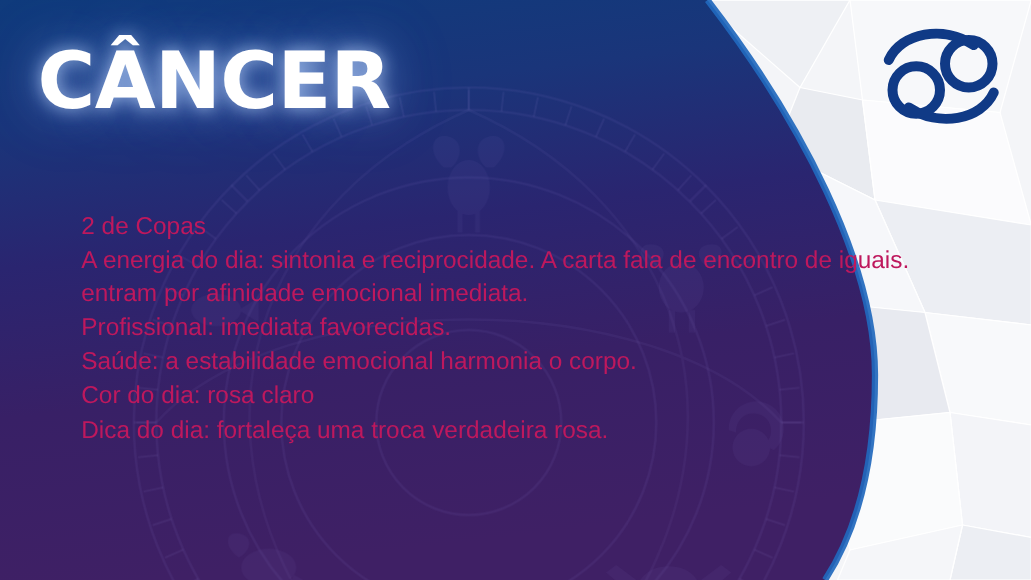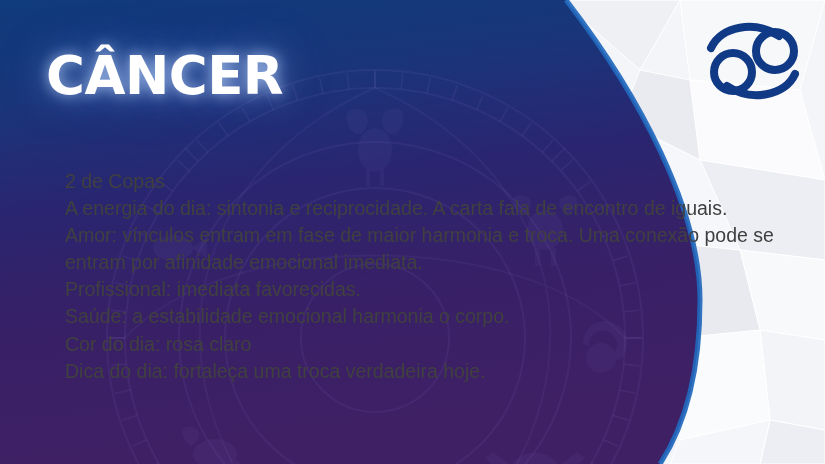--- a/index.html
+++ b/index.html
@@ -41,41 +41,41 @@
     pointer-events: none;
     opacity: 0.34;
   }
   .wheel svg { display:block; width:100%; height:100%; }
 
   
   .title {
     position: absolute;
     left: 30px;
     top: 33px;
-    margin: 16px;
-    font-size: 53px;
+    margin: 0;
+    font-size: 63px;
     line-height: 1;
     font-weight: 700;
     letter-spacing: -0.5px;
     color: #ffffff;
     font-family: "DejaVu Sans", sans-serif;
     text-shadow:
       0 0 14px rgba(190,215,255,0.75),
       0 0 34px rgba(150,190,255,0.50),
       0 0 60px rgba(120,170,255,0.30);
     white-space: nowrap;
   }
 
   
   .body-text {
     position: absolute;
     left: 65px;
     top: 168px;
     width: 690px;
-    color: #404040;
+    color: #be185d;
     font-size: 19.5px;
     line-height: 27.1px;
     font-weight: 400;
     white-space: nowrap;
   }
   .body-text .line {
     white-space: nowrap;
   }
 
   
@@ -268,26 +268,25 @@
         <path d="M30,280 C130,170 430,170 530,280"></path>
       </g>
     </svg>
   </div>
 
   <h1 class="title">CÂNCER</h1>
 
   <div class="body-text">
     <div class="line">2 de Copas</div>
     <div class="line">A energia do dia: sintonia e reciprocidade. A carta fala de encontro de iguais.</div>
-    <div class="line">Amor: vínculos entram em fase de maior harmonia e troca. Uma conexão pode se</div>
     <div class="line">entram por afinidade emocional imediata.</div>
     <div class="line">Profissional: imediata favorecidas.</div>
     <div class="line">Saúde: a estabilidade emocional harmonia o corpo.</div>
     <div class="line">Cor do dia: rosa claro</div>
-    <div class="line">Dica do dia: fortaleça uma troca verdadeira hoje.</div>
+    <div class="line">Dica do dia: fortaleça uma troca verdadeira rosa.</div>
   </div>
 
   <div class="zodiac-badge">
     <svg viewBox="0 0 112 94" aria-hidden="true">
       <g fill="none" stroke="#103a86" stroke-width="8" stroke-linecap="round">
         <path d="M14,34 C24,12 58,6 82,22"></path>
         <path d="M98,60 C88,82 54,88 30,72"></path>
       </g>
       <circle cx="36" cy="58" r="19" fill="none" stroke="#103a86" stroke-width="8"></circle>
       <circle cx="78" cy="37" r="19" fill="none" stroke="#103a86" stroke-width="8"></circle>

